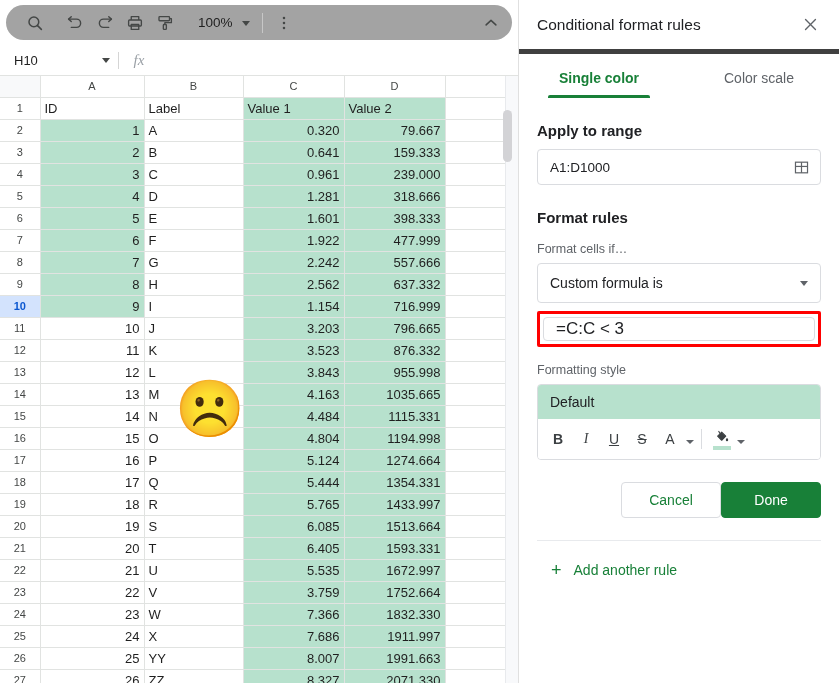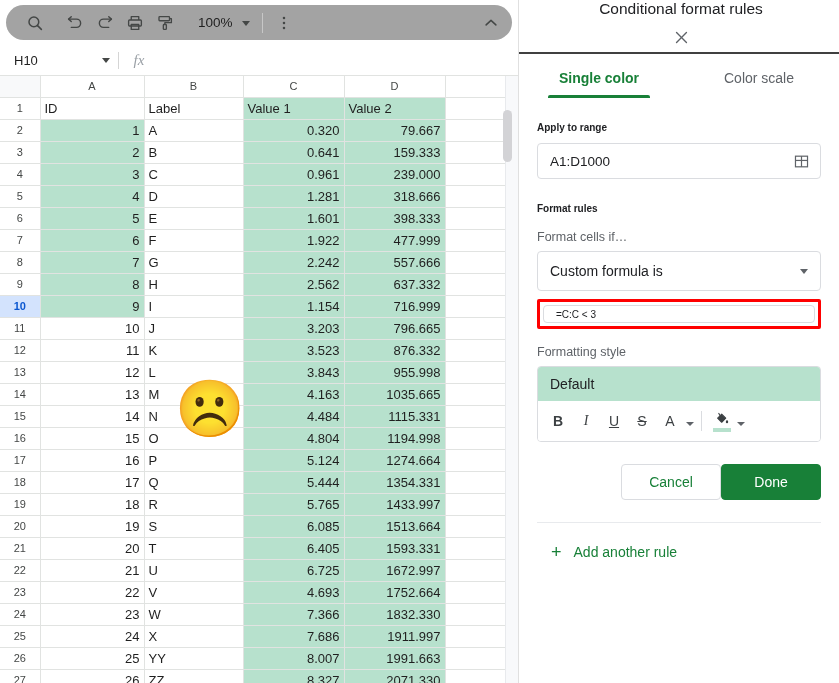--- a/index.html
+++ b/index.html
@@ -195,22 +195,21 @@
     width: 321px; height: 683px;
     background: #ffffff;
     border-left: 1px solid #e0e0e0;
     position: relative;
     overflow: hidden;
   }
   .sb-header {
     height: 54px;
     display: flex; align-items: center;
     padding: 0 14px 0 18px;
-    border-bottom: 2px solid #404040;
-    flex-direction: column;
+    border-bottom: 5px solid #404040;
   }
   .sb-title {
     flex: 1 1 auto;
     font-size: 15.5px;
     color: #202124;
   }
   .sb-close {
     width: 30px; height: 30px;
     display: flex; align-items: center; justify-content: center;
     border-radius: 50%;
@@ -232,21 +231,21 @@
     content: "";
     position: absolute; bottom: 0;
     left: 50%; transform: translateX(-50%);
     width: 102px; height: 3px;
     background: #188038;
     border-radius: 2px 2px 0 0;
   }
 
   .sb-body { padding: 0 18px; }
   .lbl-strong {
-    font-size: 10px; font-weight: bold; color: #202124;
+    font-size: 15px; font-weight: bold; color: #202124;
     margin-top: 24px; margin-bottom: 10px;
   }
   .lbl-soft {
     font-size: 12.5px; color: #5f6368;
     margin-top: 16px; margin-bottom: 7px;
   }
   .field {
     height: 36px;
     border: 1px solid #dadce0;
     border-radius: 4px;
@@ -280,26 +279,26 @@
   }
 
   .formula-wrap {
     position: relative;
     margin-top: 8px;
     border: 3px solid #ff0000;
     border-radius: 2px;
     padding: 3px;
   }
   .formula-field {
-    height: 18px;
+    height: 24px;
     border: 1px solid #dadce0;
     border-radius: 4px;
     display: flex; align-items: center;
     padding: 0 12px;
-    font-size: 10px;
+    font-size: 17px;
     color: #202124;
     background: #fff;
     cursor: text;
   }
 
   .style-box {
     border: 1px solid #dadce0;
     border-radius: 4px;
     overflow: hidden;
   }
@@ -657,29 +656,29 @@
               <td class="cell num freeze-r">20</td>
               <td class="cell txt">T</td>
               <td class="cell num hl">6.405</td>
               <td class="cell num hl">1593.331</td>
               <td class="cell blank"></td>
             </tr>
             <tr>
               <td class="rowhead">22</td>
               <td class="cell num freeze-r">21</td>
               <td class="cell txt">U</td>
-              <td class="cell num hl">6.725</td>
+              <td class="cell num hl">5.535</td>
               <td class="cell num hl">1672.997</td>
               <td class="cell blank"></td>
             </tr>
             <tr>
               <td class="rowhead">23</td>
               <td class="cell num freeze-r">22</td>
               <td class="cell txt">V</td>
-              <td class="cell num hl">4.693</td>
+              <td class="cell num hl">3.759</td>
               <td class="cell num hl">1752.664</td>
               <td class="cell blank"></td>
             </tr>
             <tr>
               <td class="rowhead">24</td>
               <td class="cell num freeze-r">23</td>
               <td class="cell txt">W</td>
               <td class="cell num hl">7.366</td>
               <td class="cell num hl">1832.330</td>
               <td class="cell blank"></td>

